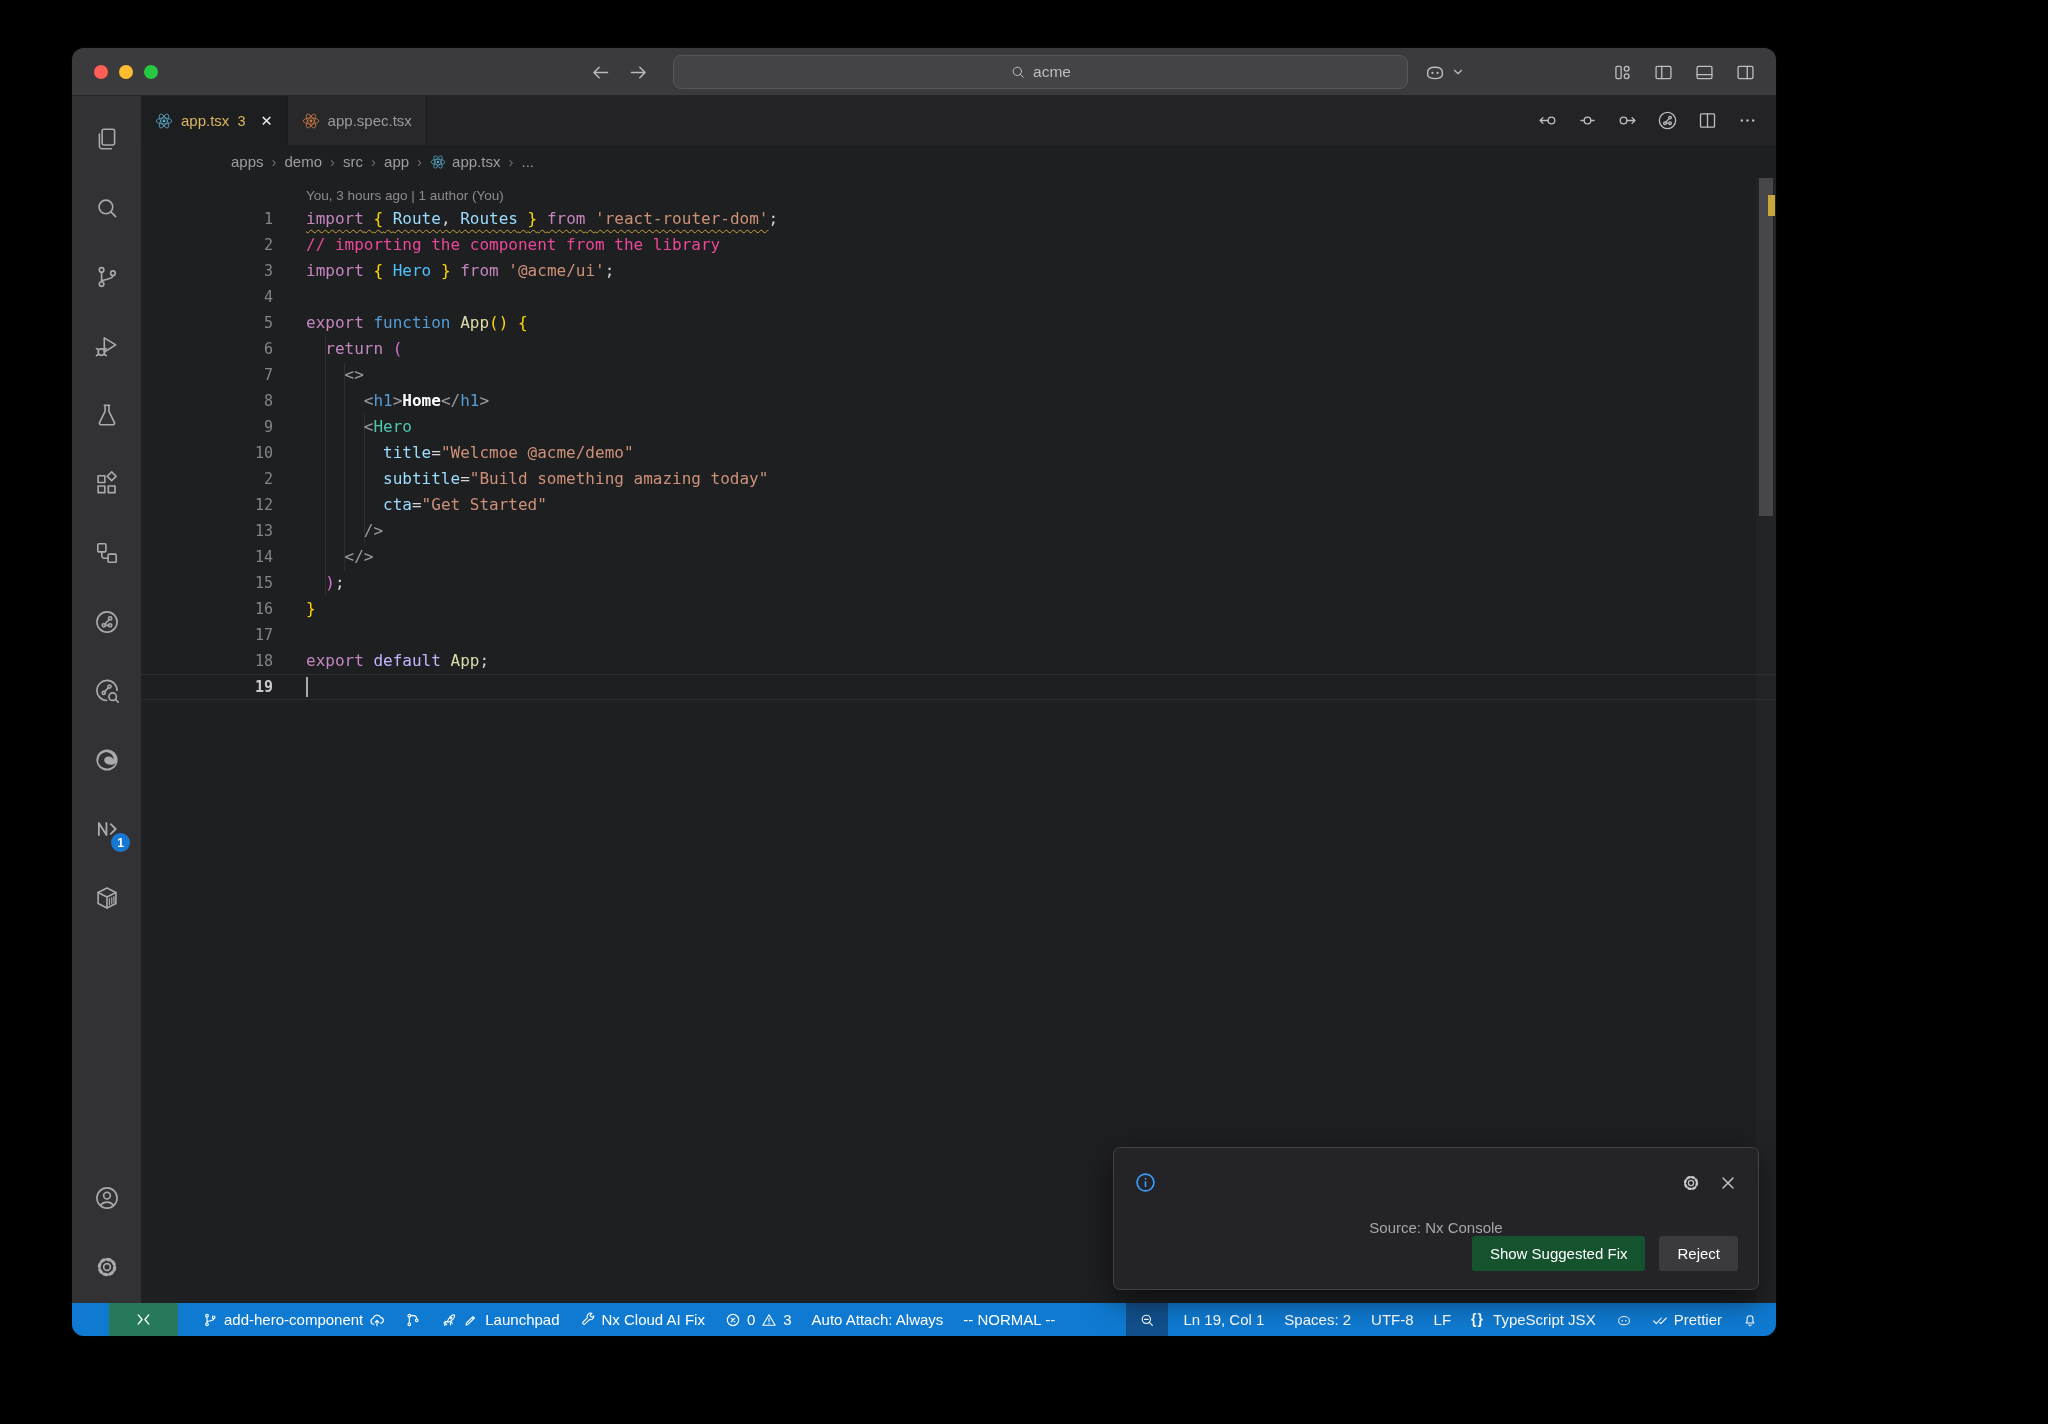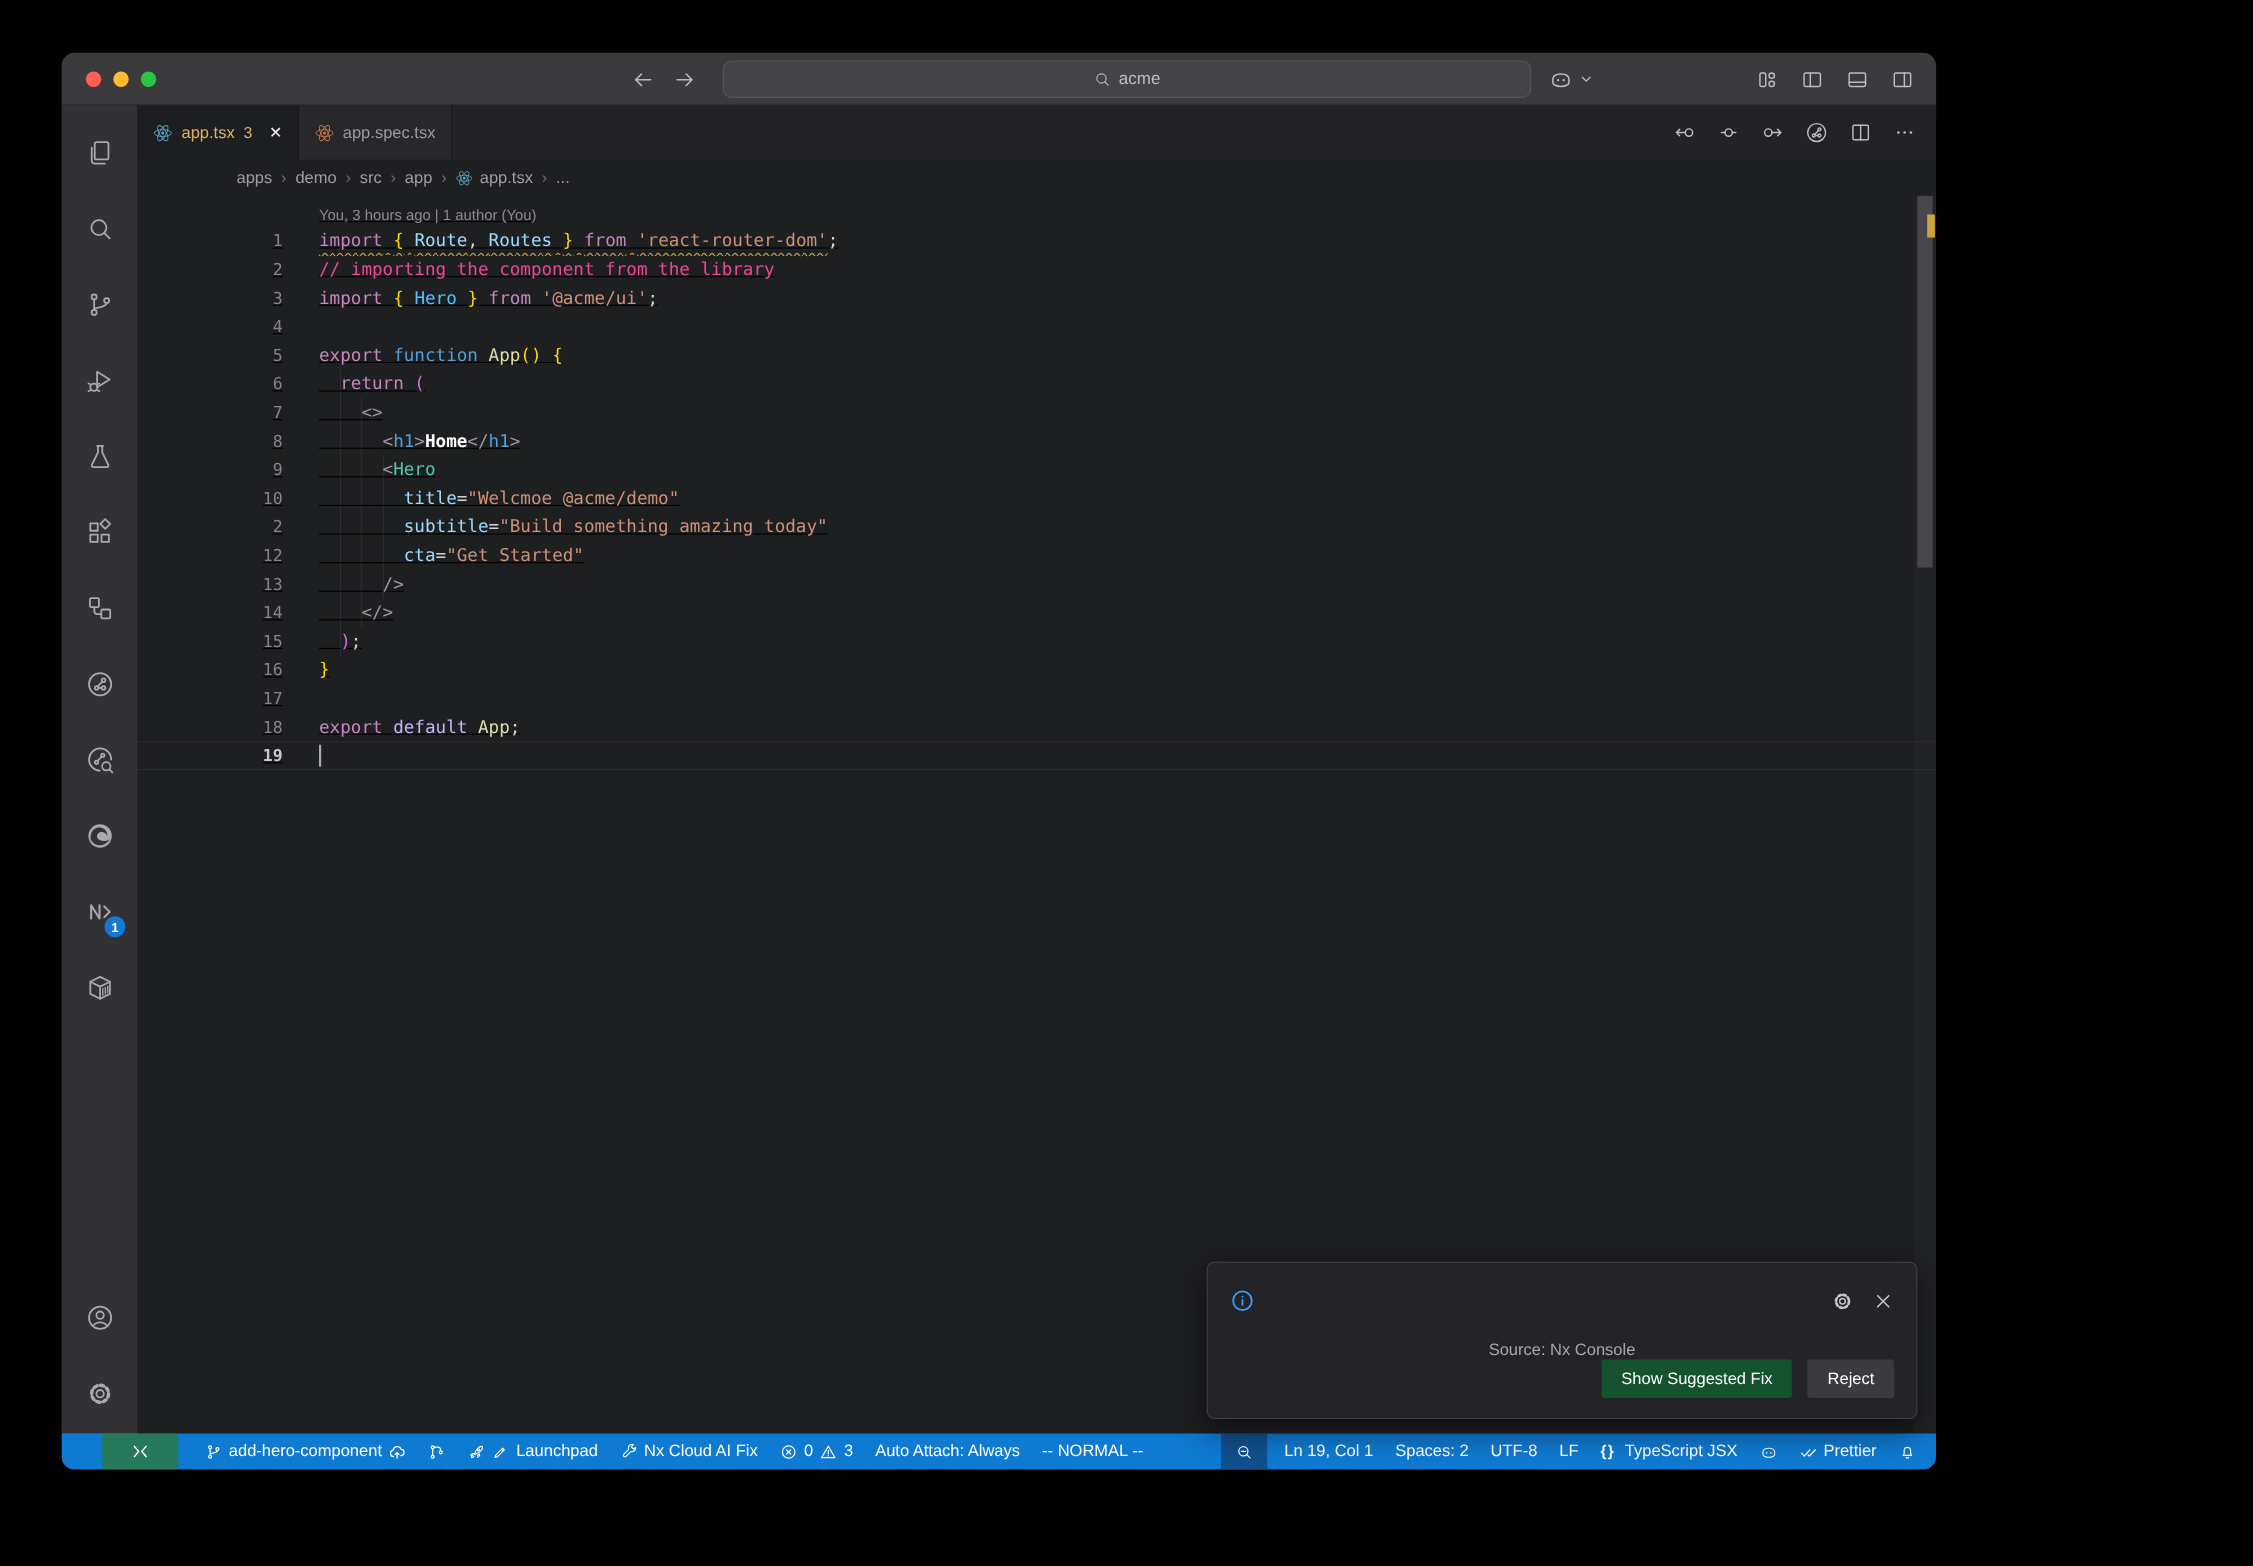--- a/index.html
+++ b/index.html
@@ -3,21 +3,21 @@
 <meta charset="utf-8">
 <style>
   * { box-sizing: border-box; margin: 0; padding: 0; }
   html,body { width:2048px; height:1424px; }
   body { background:#000; font-family:"Liberation Sans",sans-serif; position:relative; overflow:hidden;
          -webkit-font-smoothing:antialiased; }
   .icon { display:inline-flex; flex:none; }
   .icon svg { width:100%; height:100%; display:block; }
   .txt-icon { font-size:14px; font-weight:bold; line-height:1; letter-spacing:1px; }
 
-  .window { position:absolute; left:56px; top:48px; width:1704px; height:1288px; background:#1e1f21;
+  .window { position:absolute; left:72px; top:48px; width:1704px; height:1288px; background:#1e1f21;
             border-radius:12px; overflow:hidden; display:flex; flex-direction:column;
             box-shadow:0 30px 80px rgba(0,0,0,.85), 0 0 0 1px #060606, inset 0 1px 0 rgba(255,255,255,.07); }
 
   
   .titlebar { height:48px; flex:none; background:#3b3b3d; border-bottom:1px solid #252527; position:relative; }
   .lights { position:absolute; left:22px; top:0; height:48px; display:flex; align-items:center; gap:11px; }
   .light { width:14px; height:14px; border-radius:50%; }
   .light.close { background:#ff5f57; } .light.min { background:#febc2e; } .light.max { background:#28c840; }
   .nav-arrows { position:absolute; left:518px; top:0; height:48px; display:flex; align-items:center; gap:17px; color:#b9b9be; }
   .nav-arrows .icon { width:21px; height:21px; }
@@ -51,21 +51,21 @@
   .tab-close { color:#ececee; font-size:14.5px; margin-left:7px; }
   .editor-actions { margin-left:auto; display:flex; align-items:center; gap:19px; padding-right:18px; color:#bcbcc1; }
   .editor-actions .icon { width:21px; height:21px; }
 
   .breadcrumbs { height:33px; flex:none; display:flex; align-items:center; padding-left:90px; gap:8px;
                  font-size:15px; color:#9d9da2; }
   .bc-item { display:flex; align-items:center; gap:6px; }
   .bc-ic { width:16px; height:16px; }
   .bc-sep { color:#707075; }
 
-  .code-wrap { flex:1; position:relative; overflow:hidden;text-decoration:underline; }
+  .code-wrap { flex:1; position:relative; overflow:hidden; }
   .blame { height:28px; display:flex; align-items:flex-end; padding-left:165px; padding-bottom:3px;
            font-size:13.5px; color:#8b8b91; }
   .code-area { position:relative; }
   .line { display:flex; height:26px; line-height:26px; font-family:"DejaVu Sans Mono",monospace; font-size:16px;
           position:relative; z-index:1; }
   .gutter { width:132px; flex:none; text-align:right; color:#84848a; font-size:15px; }
   .ltext { padding-left:33px; white-space:pre; position:relative; }
   .line.current { box-shadow:inset 0 1px 0 #2d2d31, inset 0 -1px 0 #2d2d31; }
   .line.current .gutter { color:#c9c9cd; font-weight:bold; }
   .cursor { position:absolute; left:33px; top:3px; width:2px; height:20px; background:#a9a9b0; }

